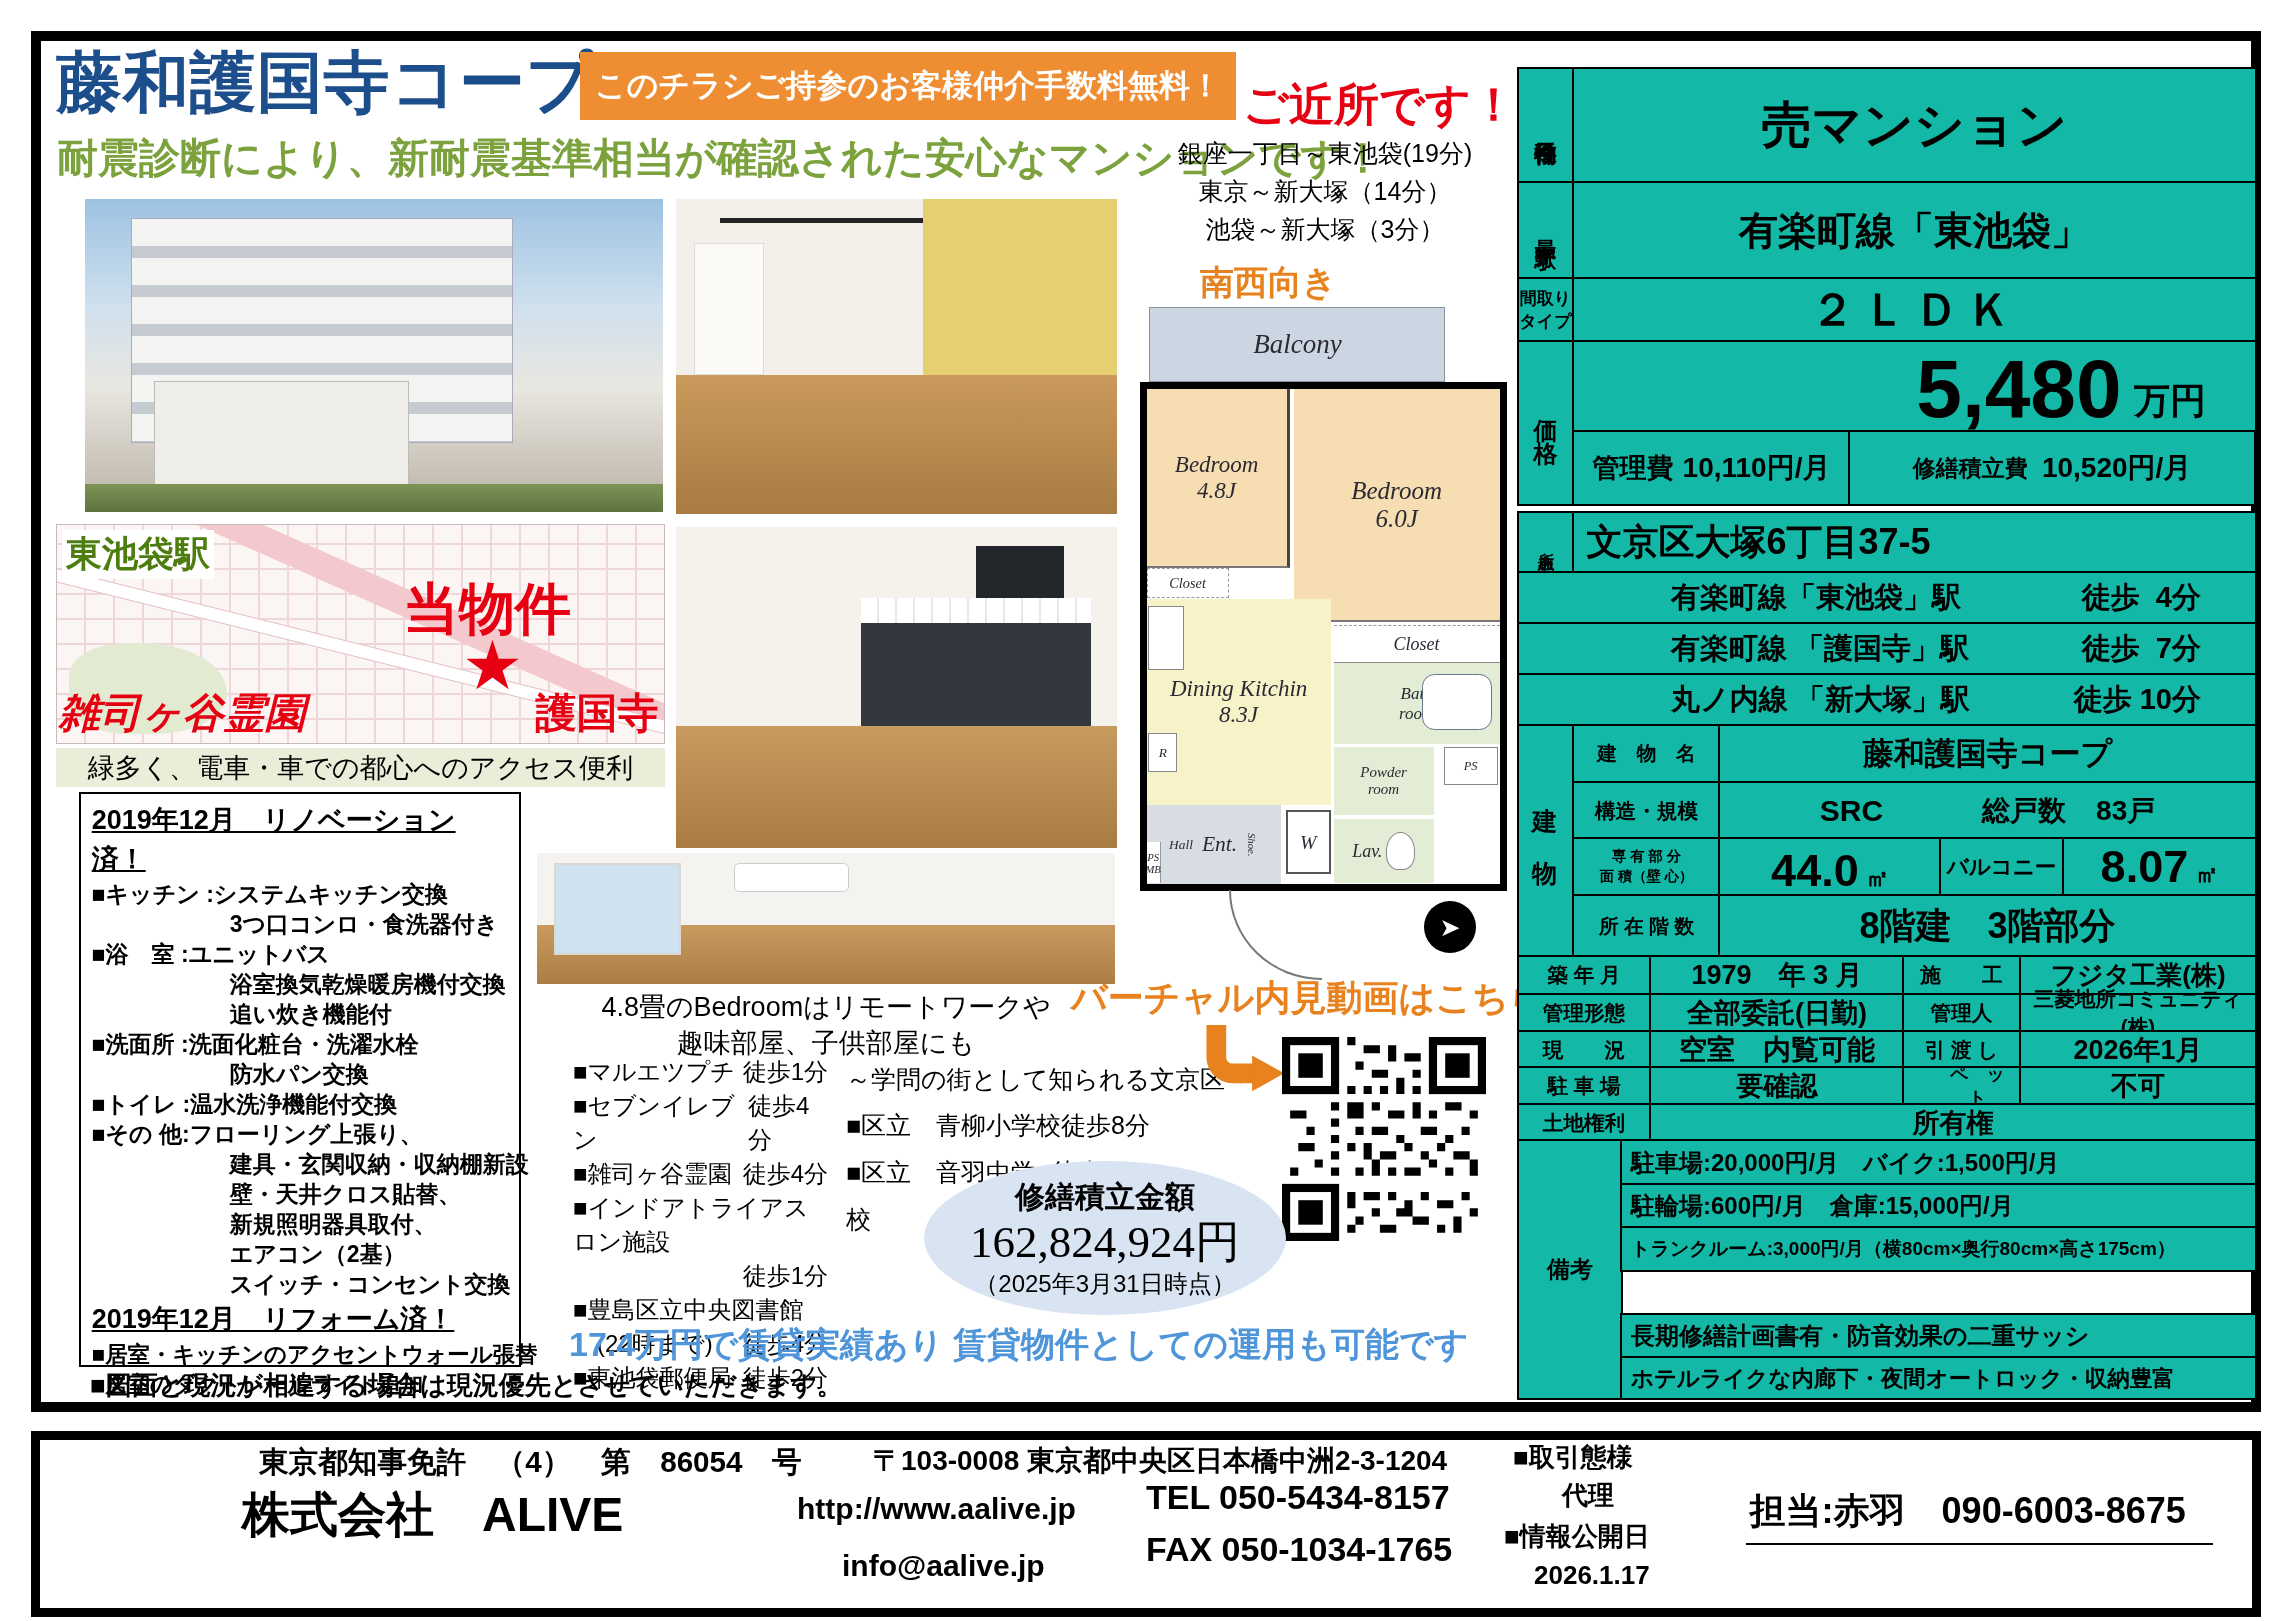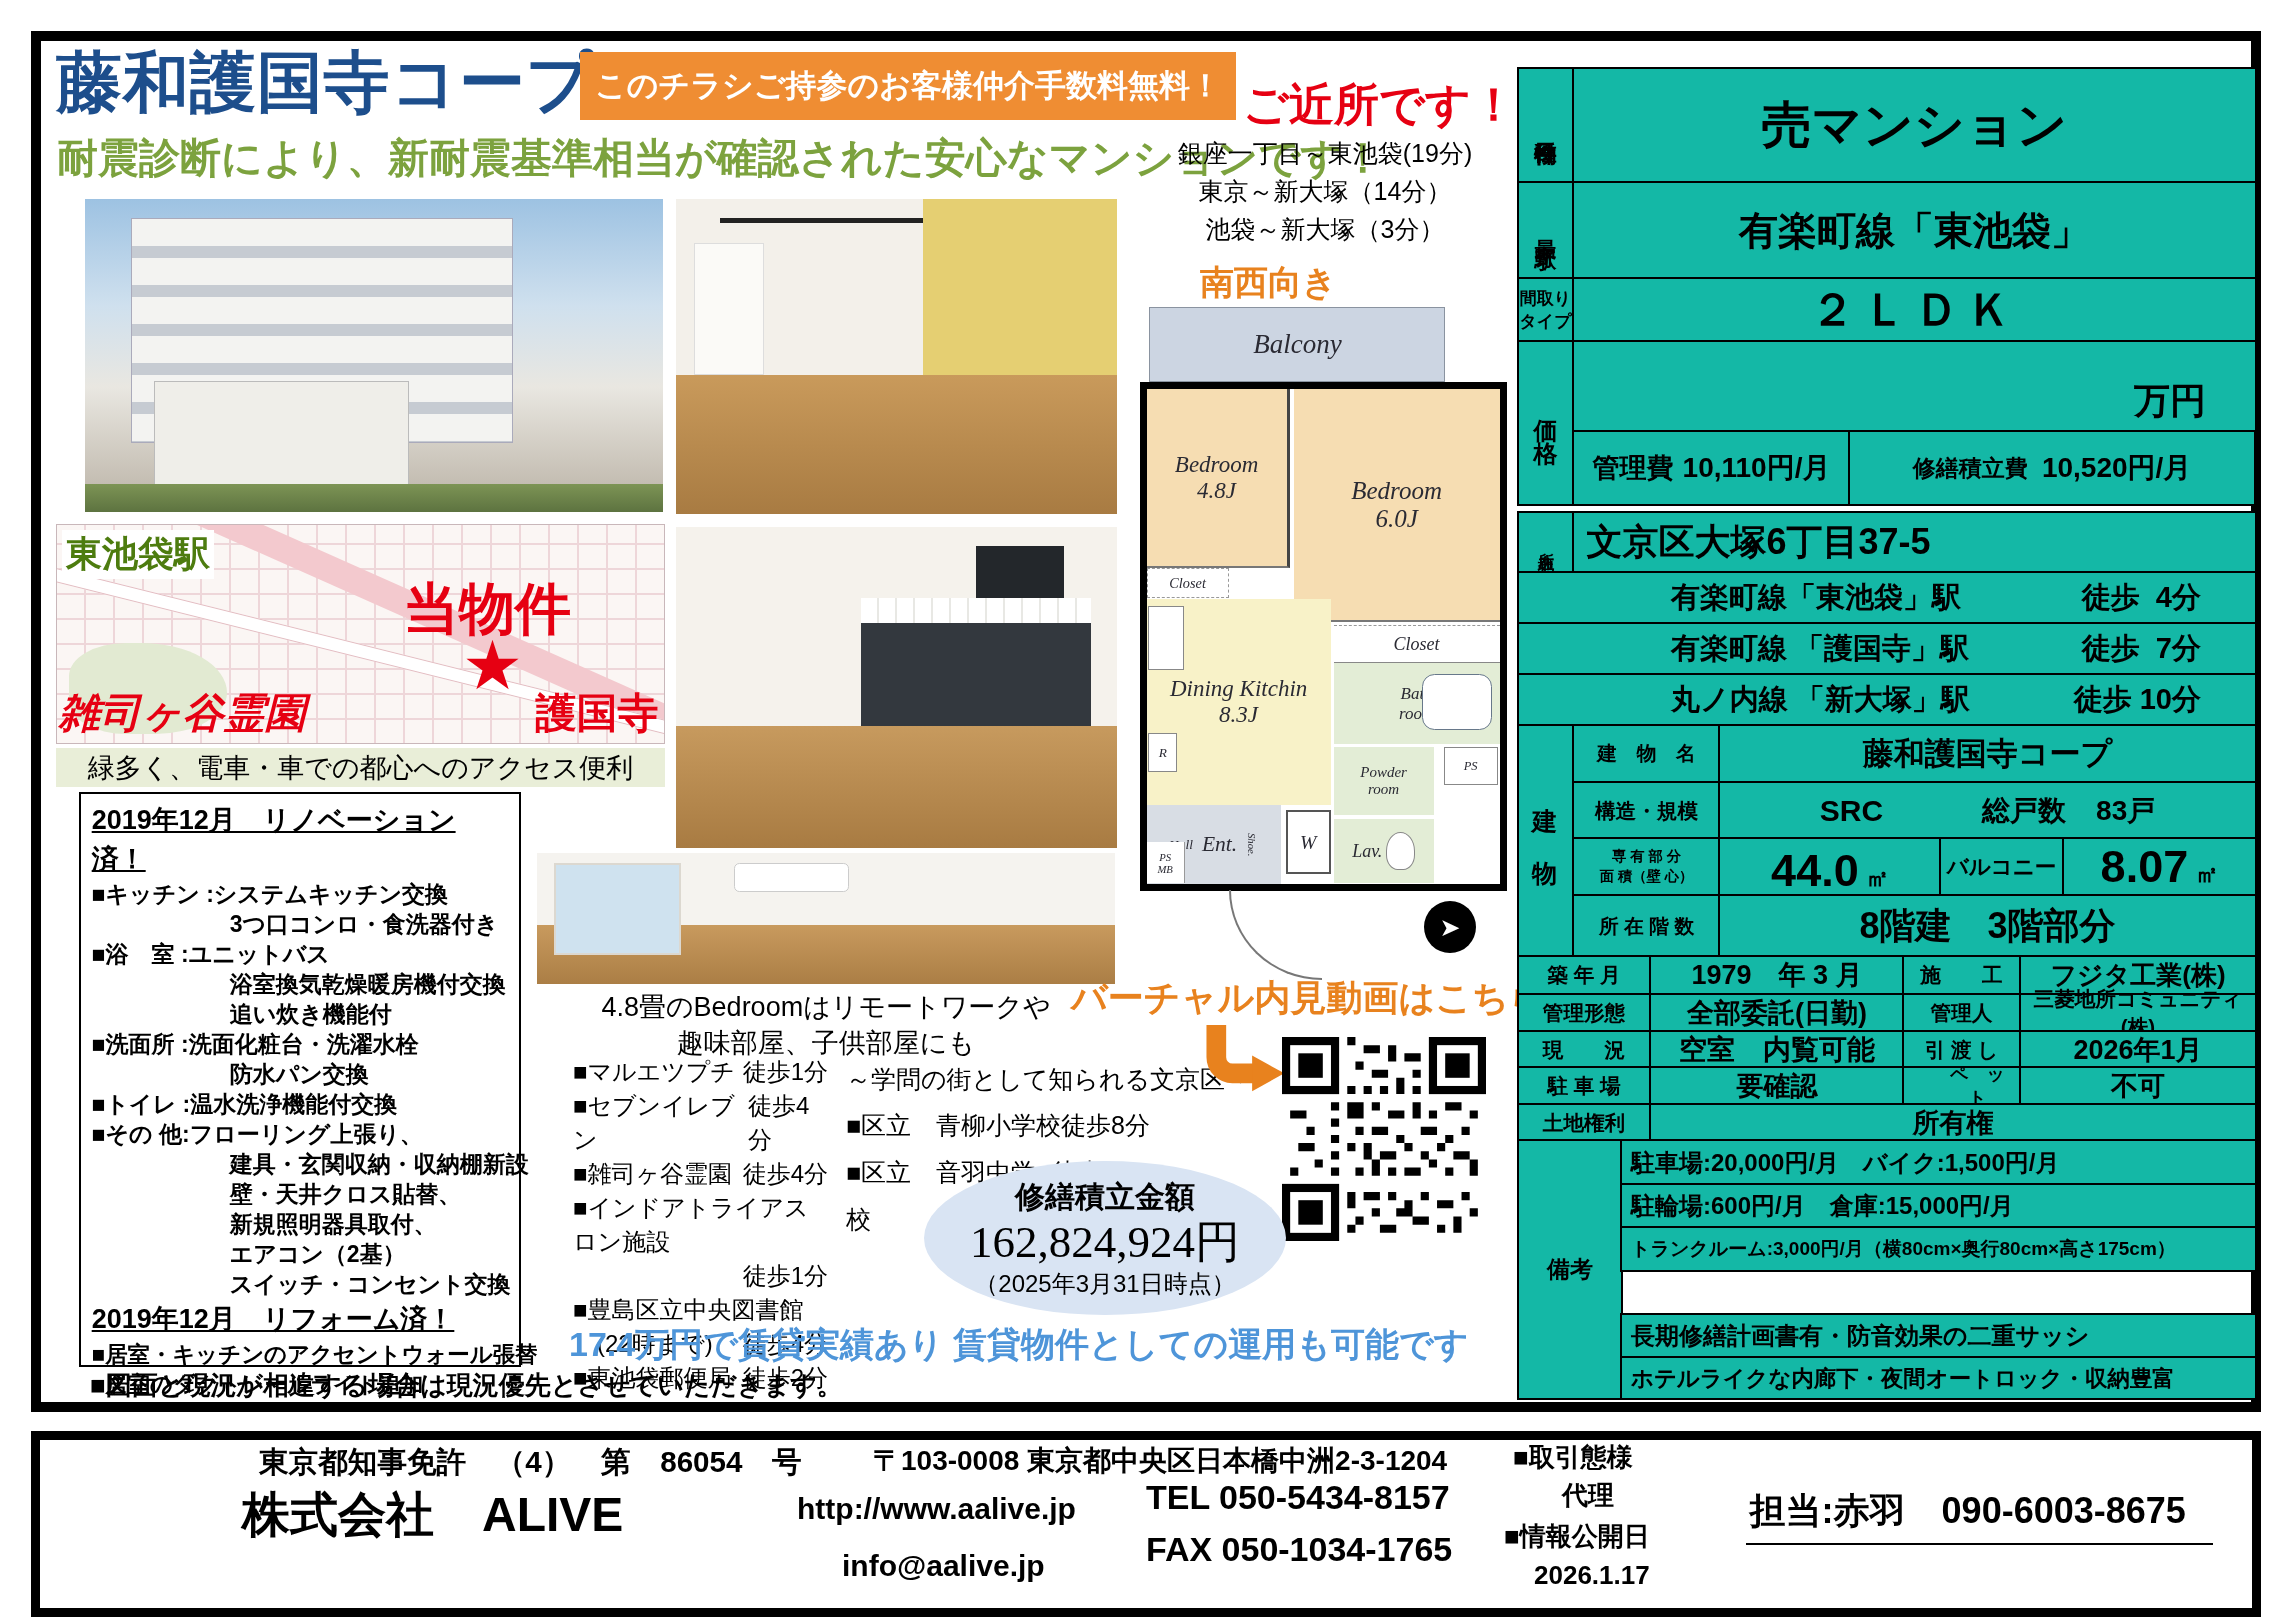--- a/index.html
+++ b/index.html
@@ -148,21 +148,21 @@
       <span style="width:27px;height:36px;background:#fff;border:1.8px solid #888;border-radius:50% 50% 40% 40%;"></span>
     </div>
     <div class="fp-room" style="left:0;top:416px;width:134px;height:79px;background:#d8dde4;flex-direction:row;gap:9px;">
       <span class="serif" style="font-size:13.4px;">Hall</span>
       <span class="serif" style="font-size:21.5px;">Ent.</span>
       <span class="serif" style="font-size:10.7px;writing-mode:vertical-rl;">Shoe.</span>
     </div>
     <div class="fp-room" style="left:139px;top:421px;width:45px;height:64px;background:#fff;border:2.7px solid #555;">
       <span class="serif" style="font-size:19.7px;">W</span>
     </div>
-    <div class="fp-room" style="left:0;top:453px;width:38px;height:41px;background:#fff;border-right:1.8px solid #999;">
+    <div class="fp-room" style="left:0;top:453px;width:14px;height:41px;background:#fff;border-right:1.8px solid #999;">
       <span class="serif" style="font-size:10.7px;text-align:center;width:27px;">PS MB</span>
     </div>
   </div>
   <div class="abs" style="left:93px;top:630px;width:93px;height:90px;border-left:2.7px solid #777;border-bottom:2.7px solid #777;border-radius:0 0 0 100%;"></div>
   <div class="abs" style="left:288px;top:641px;width:52px;height:52px;background:#000;border-radius:50%;display:flex;align-items:center;justify-content:center;">
     <span style="color:#fff;font-size:25px;">➤</span>
   </div>
 </div>
 
 <div class="abs" style="left:573px;top:1055px;">
@@ -247,20 +247,21 @@
   <div class="cell b" style="left:55px;top:114px;width:685px;height:99px;font-size:39px;">有楽町線「東池袋」</div>
 
   <div class="cell" style="left:0;top:210px;width:57px;height:66px;flex-direction:column;font-size:17px;font-weight:bold;">
     <span>間取り</span>
     <span>タイプ</span>
   </div>
   <div class="cell b" style="left:55px;top:210px;width:685px;height:66px;font-size:45px;letter-spacing:7.2px;">２ＬＤＫ</div>
 
   <div class="cell vlabel" style="left:0;top:273px;width:57px;height:166px;font-size:24px;letter-spacing:23px;">価格</div>
   <div class="cell" style="left:55px;top:273px;width:685px;height:92px;justify-content:flex-end;padding-right:49px;align-items:flex-end;">
+    <span class="b" style="font-size:82px;line-height:82px;">5,480</span>
     <span class="b" style="font-size:36px;margin-left:12.5px;margin-bottom:3.6px;">万円</span>
   </div>
   <div class="cell" style="left:55px;top:363px;width:279px;height:76px;gap:9px;">
     <span class="b" style="font-size:27px;">管理費</span>
     <span class="b" style="font-size:28px;">10,110円/月</span>
   </div>
   <div class="cell" style="left:331px;top:363px;width:408px;height:76px;gap:14.3px;">
     <span class="b" style="font-size:23px;">修繕積立費</span>
     <span class="b" style="font-size:28px;">10,520円/月</span>
   </div>

